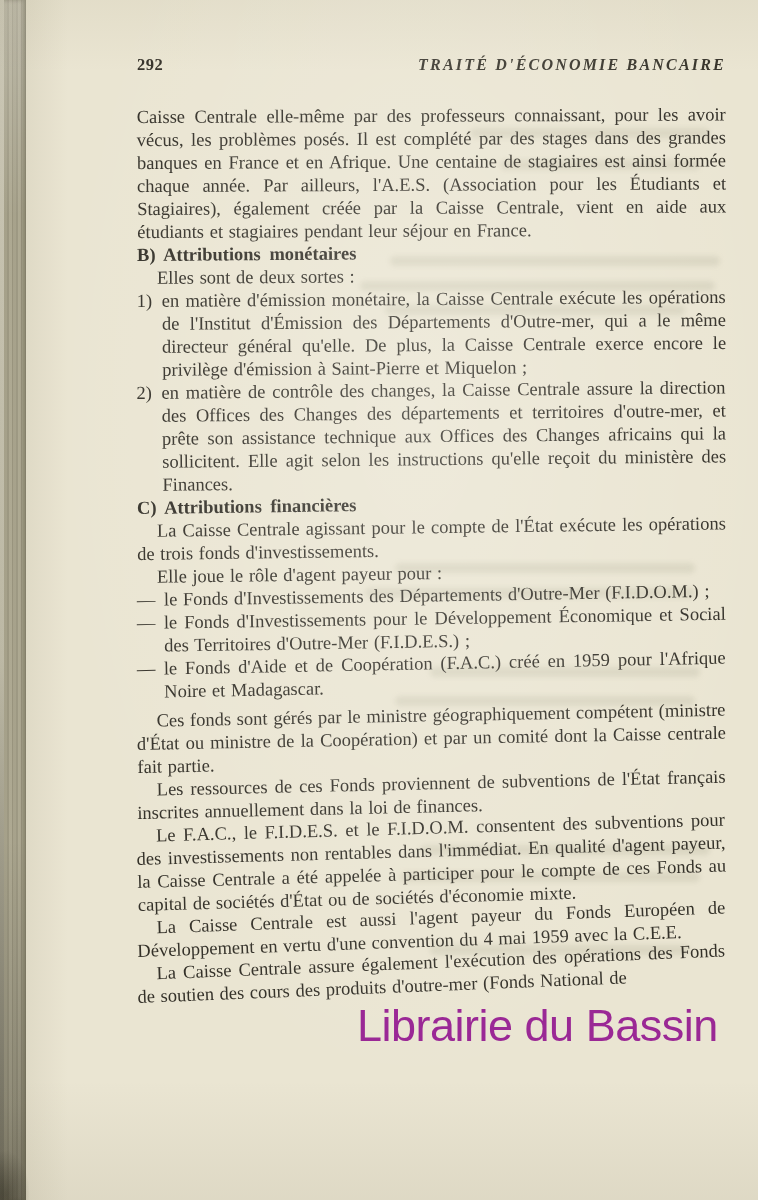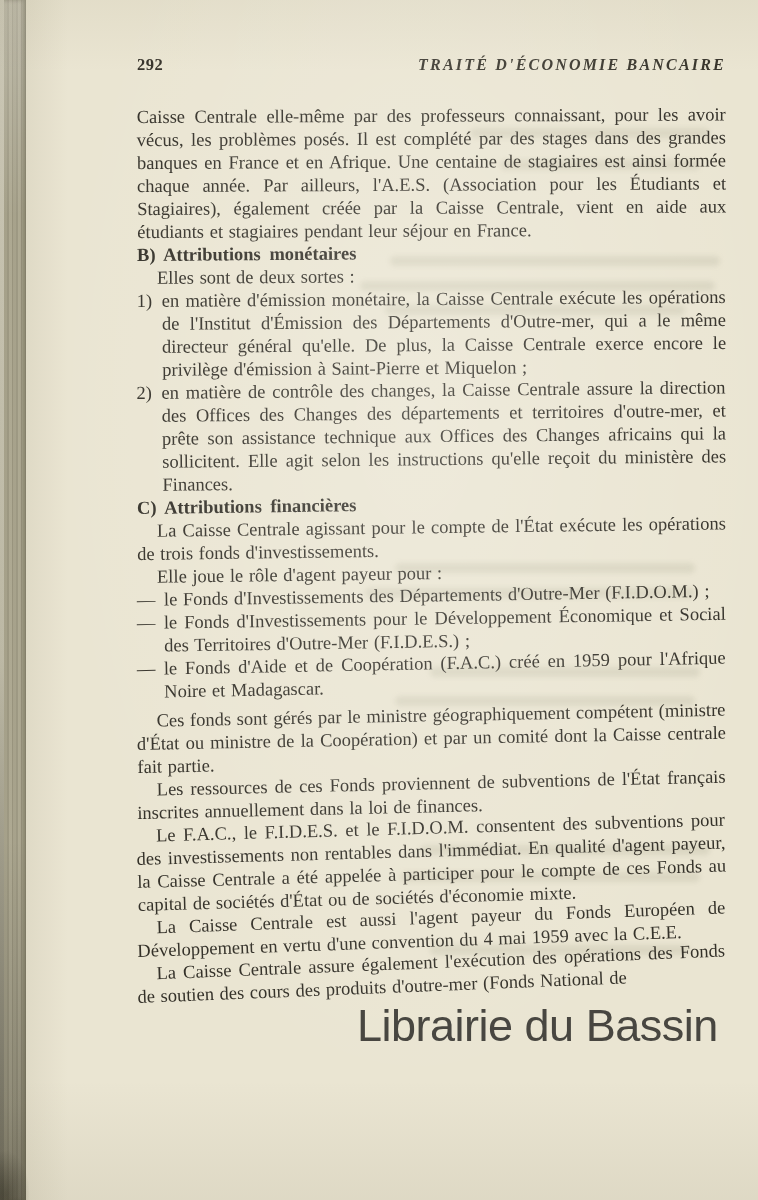--- a/index.html
+++ b/index.html
@@ -75,21 +75,21 @@
   .rot5{transform:rotate(-1.1deg);transform-origin:0 50%;}
   .rot6{transform:rotate(-1.3deg);transform-origin:0 50%;}
   .rot7{transform:rotate(-1.6deg);transform-origin:0 50%;}
   .rot8{transform:rotate(-2.0deg);transform-origin:0 50%;}
   .rot9{transform:rotate(-2.3deg);transform-origin:0 50%;}
   
   .watermark{
     position:absolute;left:357px;top:1000px;z-index:4;
     font-family:"Liberation Sans","DejaVu Sans",sans-serif;
     font-size:45px;font-weight:normal;letter-spacing:-0.5px;
-    color:#404040;opacity:0.93;mix-blend-mode:multiply;
+    color:#a21caf;opacity:0.93;mix-blend-mode:multiply;
     white-space:nowrap;pointer-events:none;
   }
 </style>
 </head>
 <body>
 
 <div class="photo">
 
   <div class="book-edge"></div>
   <div class="edge-smudge"></div>

